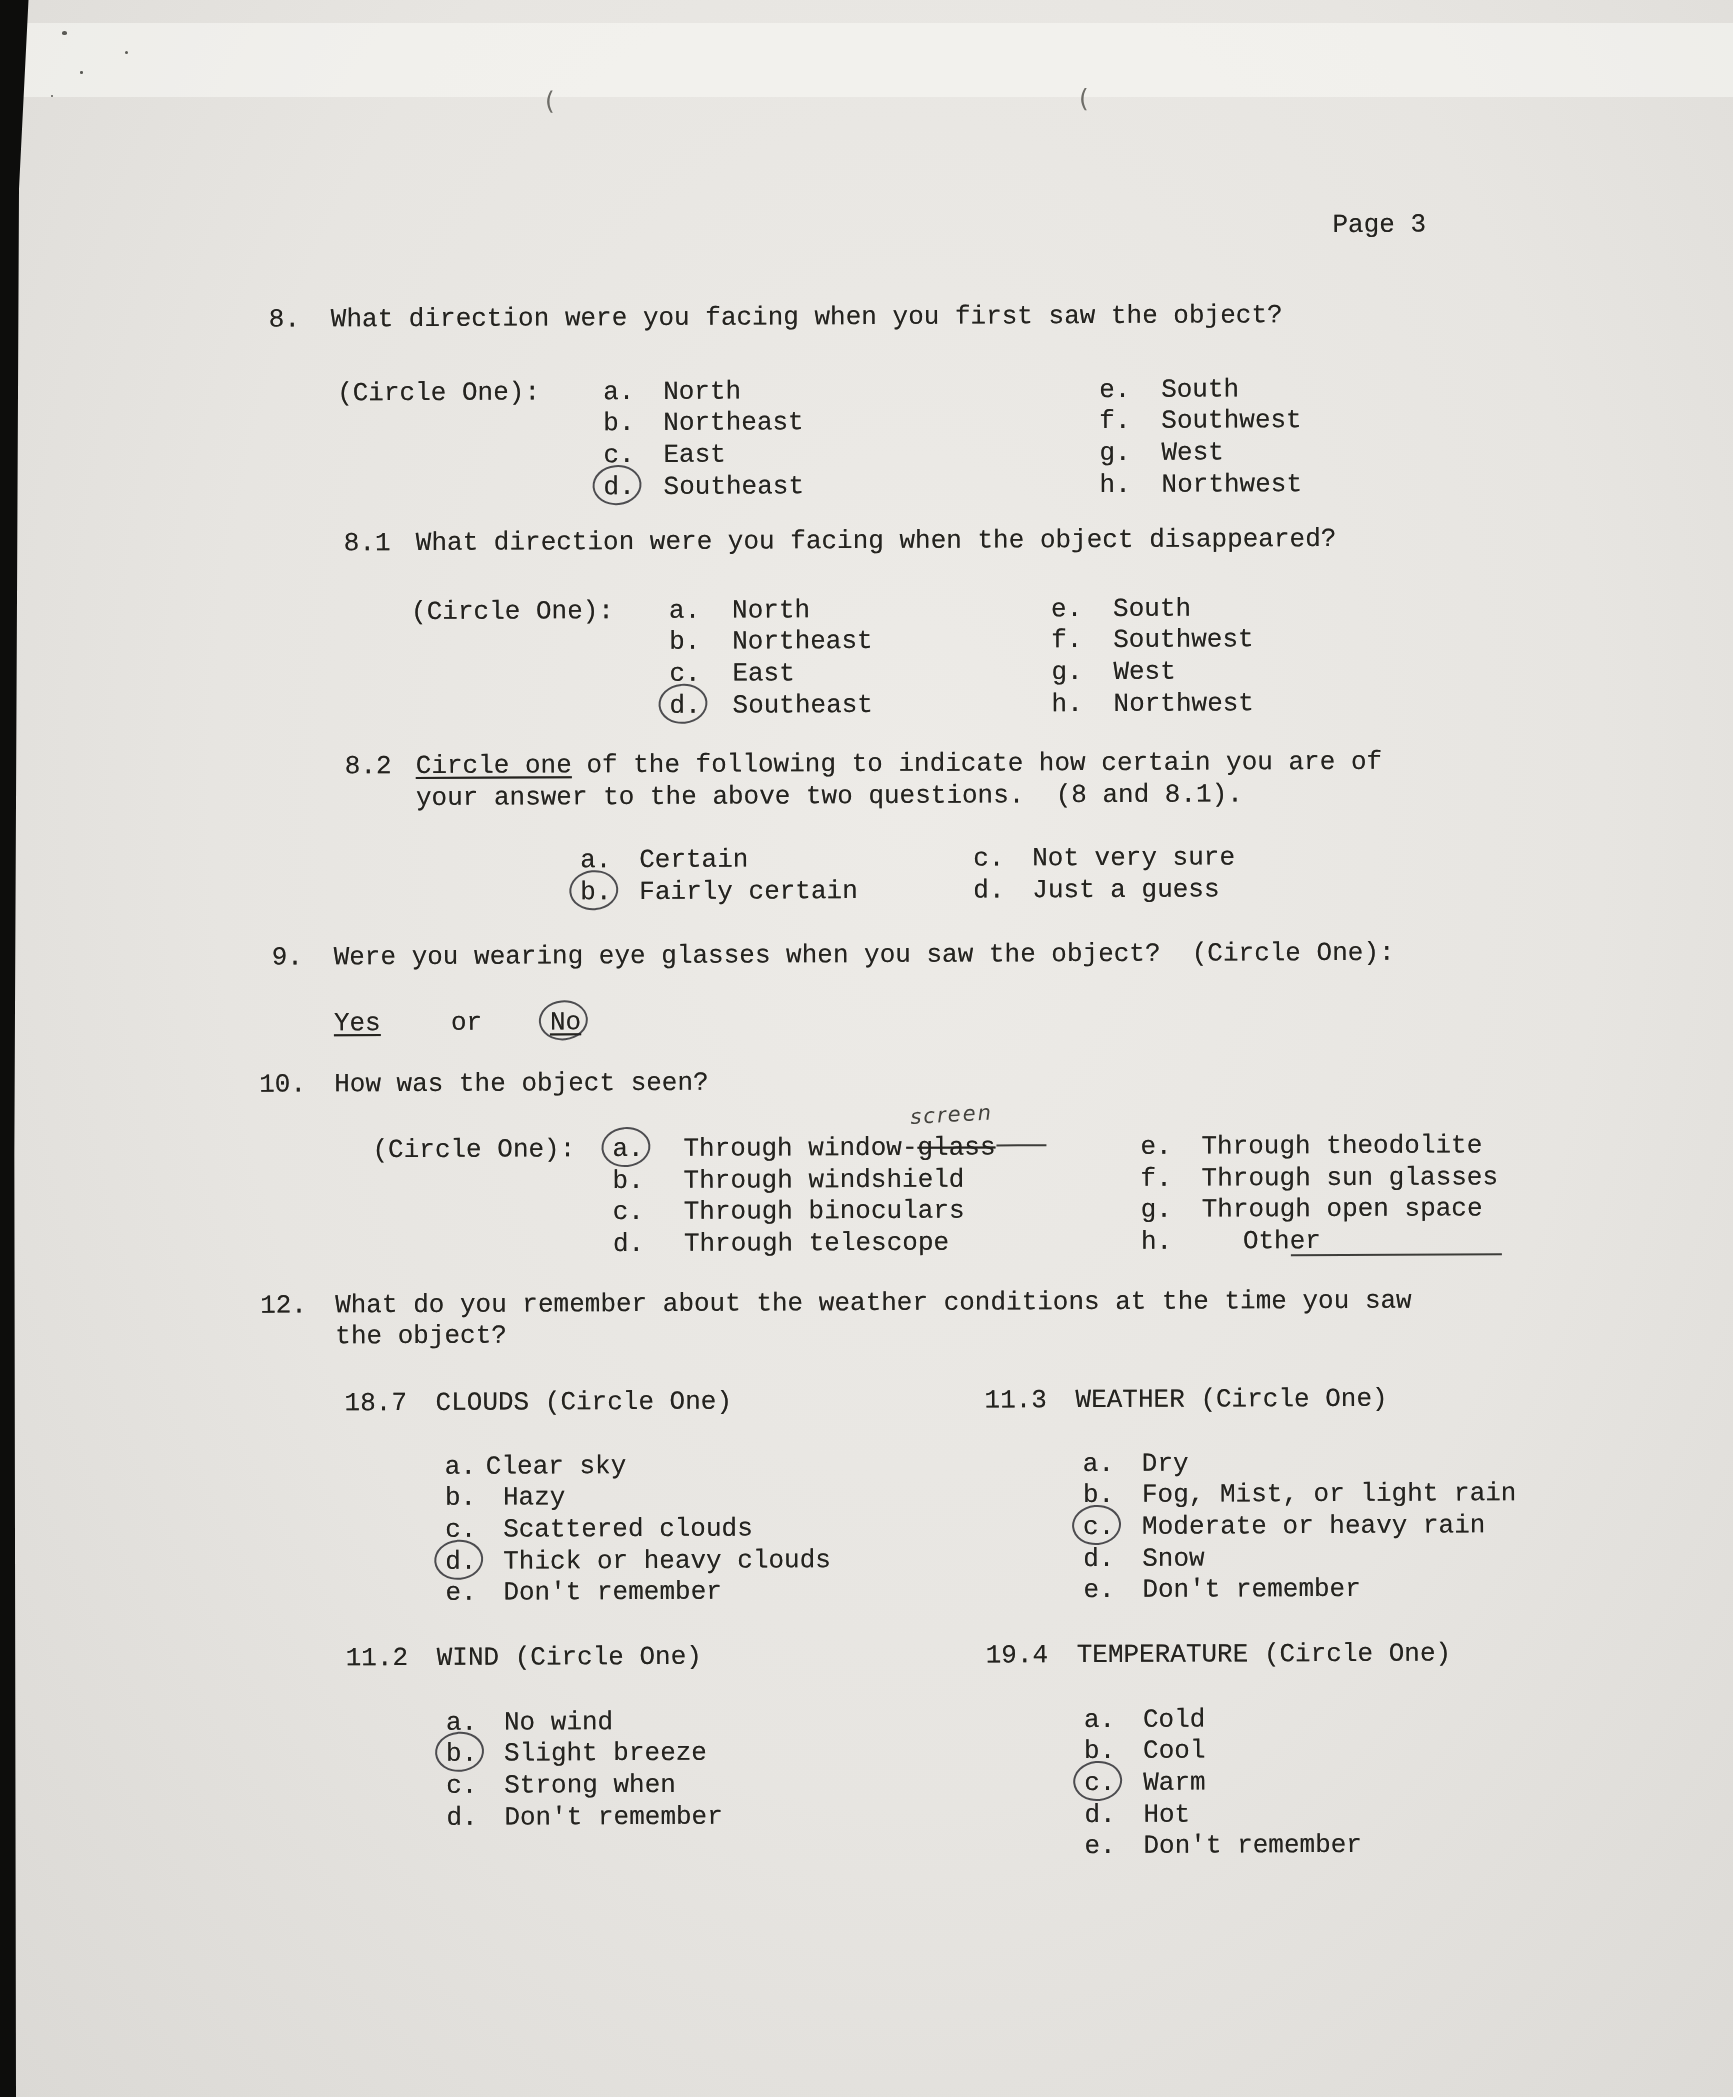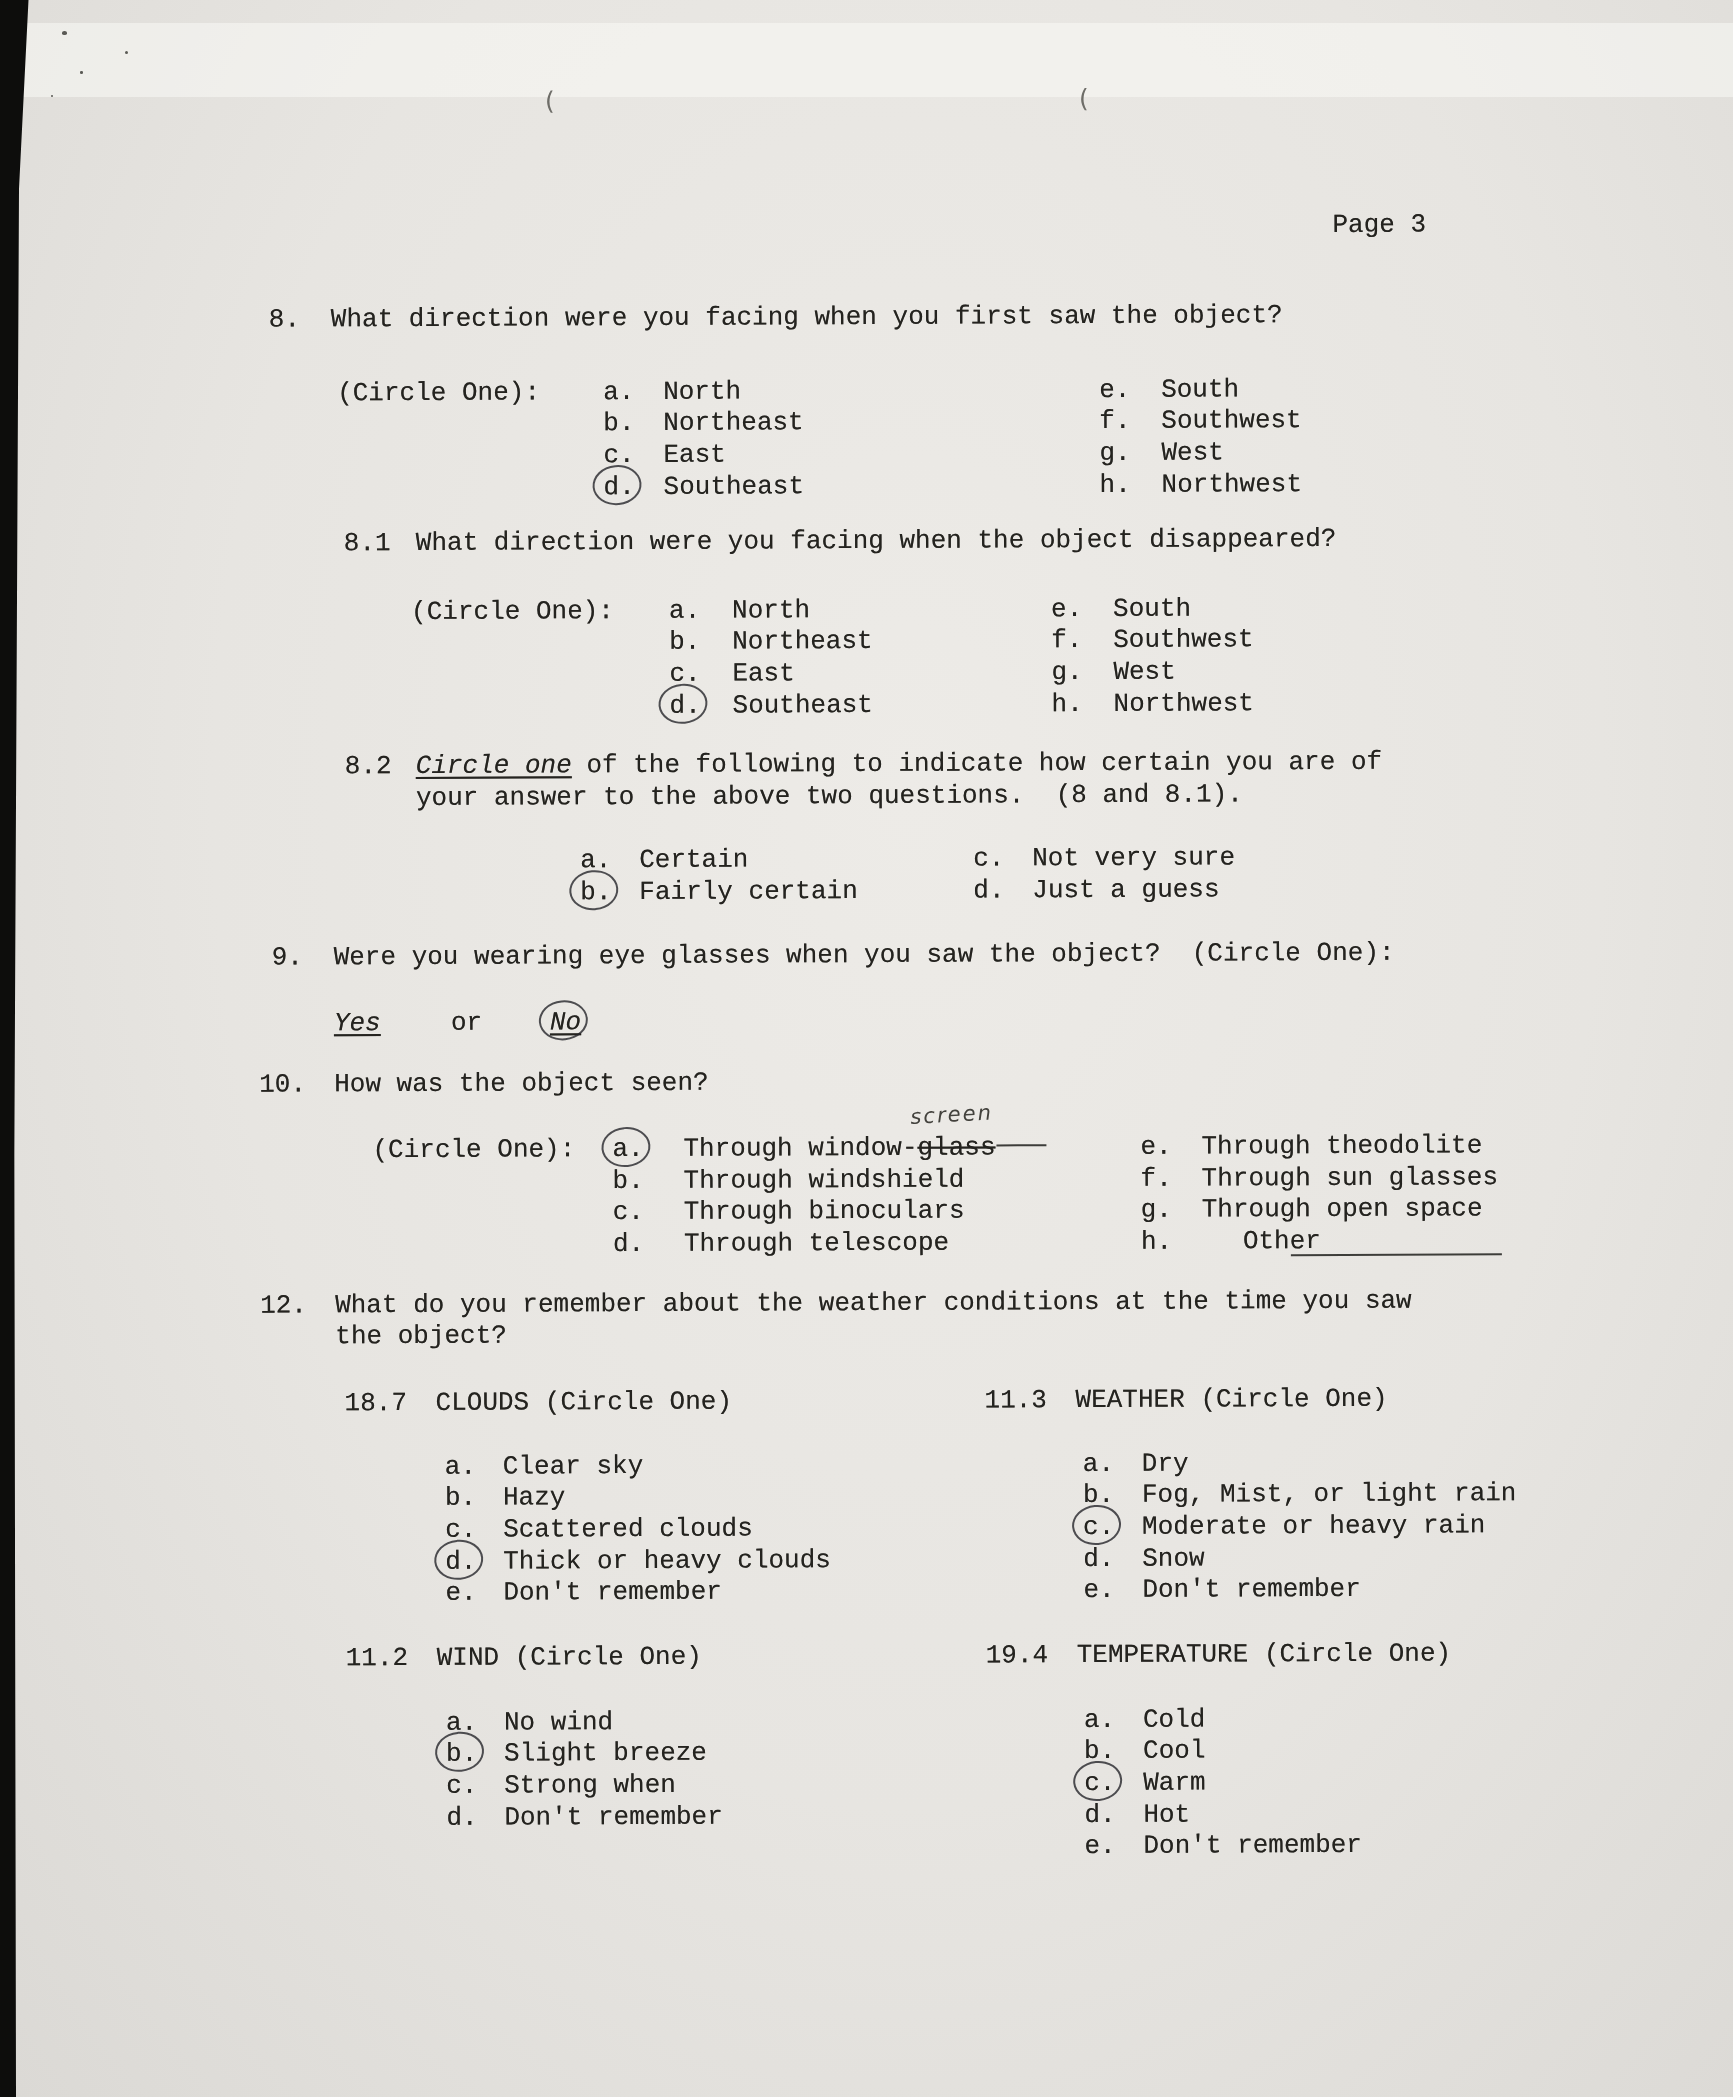--- a/index.html
+++ b/index.html
@@ -20,21 +20,21 @@
   }
   .spot{position:absolute;background:#35342f;border-radius:50%;opacity:.8;}
   .content{
     position:absolute;inset:0;
     transform:rotate(-0.25deg);
     font-size:26px;line-height:32px;color:#24231f;
     text-shadow:0 0 0.5px rgba(30,30,28,0.55);
   }
   .line{position:absolute;left:0;width:100%;height:32px;}
   .at{position:absolute;white-space:pre;}
-  .u{text-decoration:underline;text-decoration-thickness:1.6px;text-underline-offset:3.7px;font-style:italic;}
+  .u{text-decoration:underline;text-decoration-thickness:1.6px;text-underline-offset:3.7px;}
   .circ{position:relative;display:inline-block;}
   .circ::after{
     content:"";position:absolute;left:-10.6px;right:-7.4px;top:-6.3px;bottom:-2.1px;
     border:2.1px solid rgba(38,37,42,0.8);border-radius:50%;transform:rotate(-5deg);
   }
   .struck{text-decoration:line-through;text-decoration-thickness:2.1px;}
   .struck::after{
     content:"";display:inline-block;width:50px;border-top:2.1px solid rgba(42,42,39,0.9);
     vertical-align:0.3em;margin-left:1.1px;
   }
@@ -201,21 +201,21 @@
     </div>
 
     <div class="line" style="top:1385px">
       <span class="at" style="left:343px">18.7</span>
       <span class="at" style="left:434px">CLOUDS (Circle One)</span>
       <span class="at" style="left:983px">11.3</span>
       <span class="at" style="left:1074px">WEATHER (Circle One)</span>
     </div>
     <div class="line" style="top:1449px">
       <span class="at" style="left:443px">a.</span>
-      <span class="at" style="left:501px">Clear sky</span>
+      <span class="at" style="left:484px">Clear sky</span>
       <span class="at" style="left:1081px">a.</span>
       <span class="at" style="left:1140px">Dry</span>
     </div>
     <div class="line" style="top:1480px">
       <span class="at" style="left:443px">b.</span>
       <span class="at" style="left:501px">Hazy</span>
       <span class="at" style="left:1081px">b.</span>
       <span class="at" style="left:1140px">Fog, Mist, or light rain</span>
     </div>
     <div class="line" style="top:1512px">

